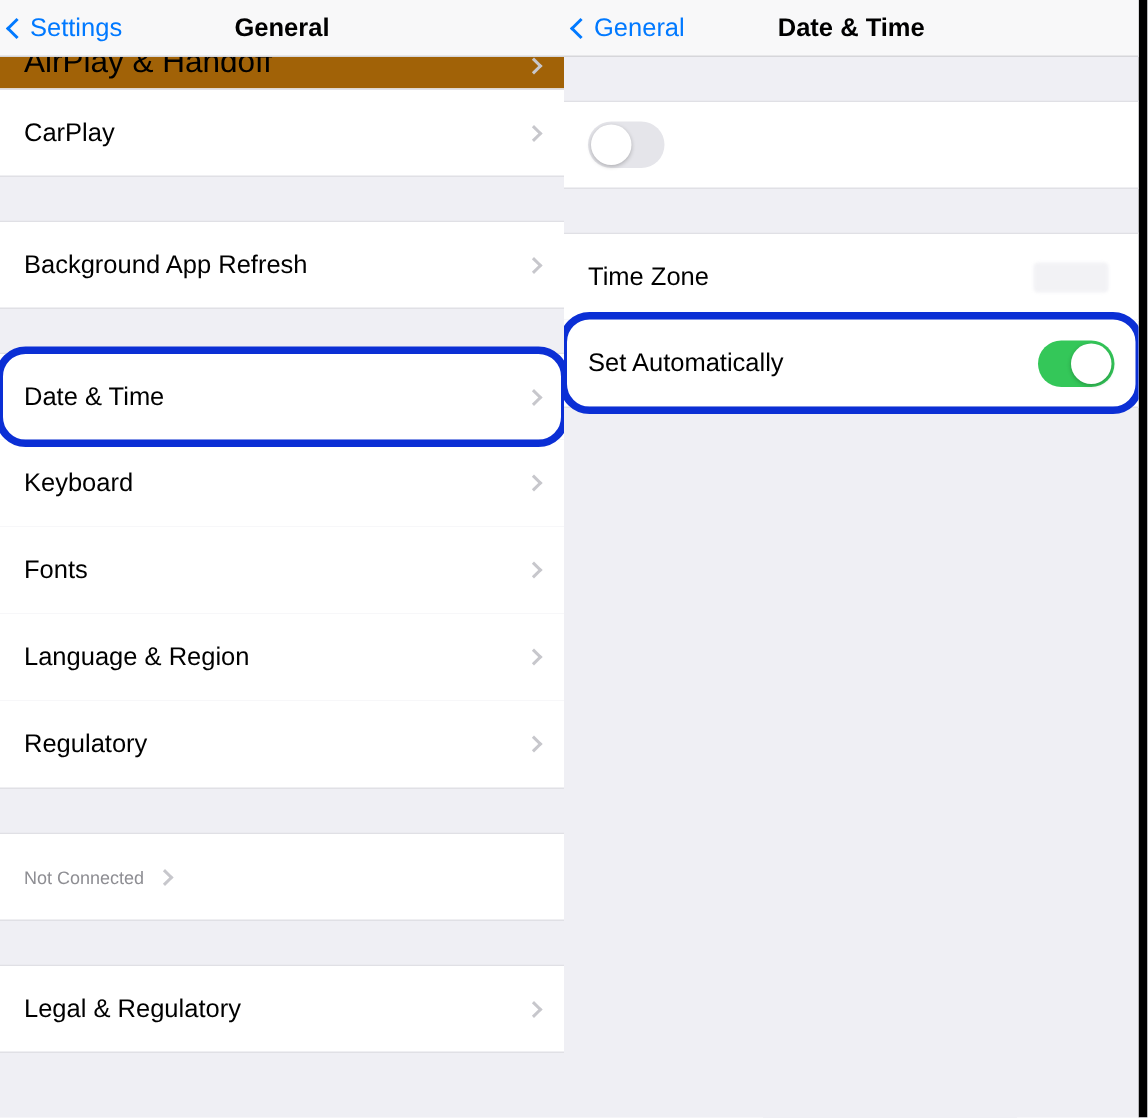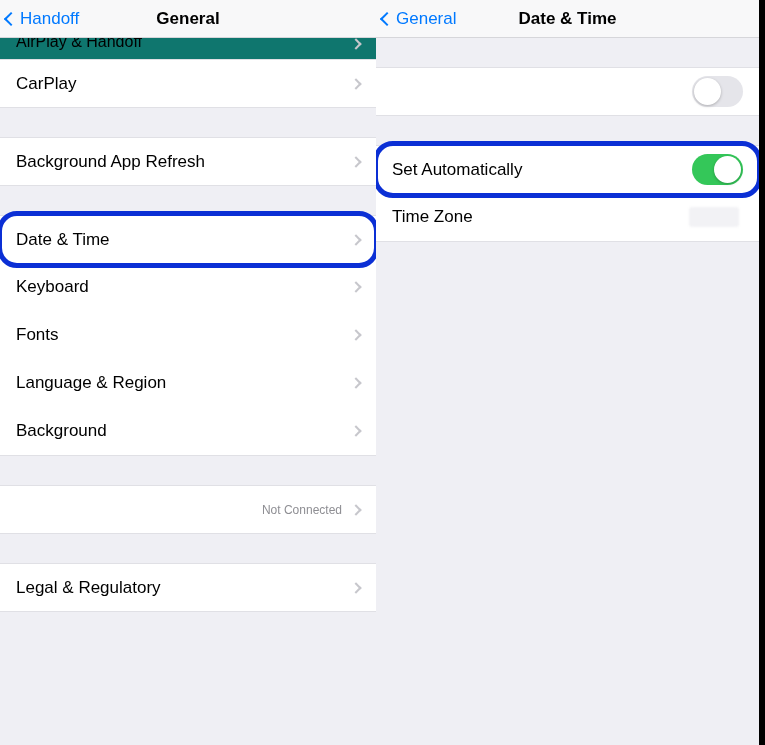--- a/index.html
+++ b/index.html
@@ -59,29 +59,28 @@
 
   .content { flex: 1; overflow: hidden; }
 
   .section-gap { height: 30px; }
 
   .row {
     background: #fff;
     border-top: 1px solid #e0e0e5;
     border-bottom: 1px solid #e0e0e5;
     margin-top: -1px;
-    height: 49px;
+    height: 59px;
     display: flex;
     align-items: center;
     padding: 0 16px;
     position: relative;
     cursor: pointer;
     font-size: 17px;
     color: #000;
-    justify-content: flex-end;
   }
   .row + .row { border-top: none; }
   .row .label { flex: 1; }
   .row .value {
     color: #8e8e93;
     margin-right: 10px;
     font-size: 12px;
   }
   .row .blur-value {
     width: 50px;
@@ -130,43 +129,43 @@
     background: #fff;
     border-radius: 50%;
     box-shadow: 0 1px 3px rgba(0,0,0,0.25);
   }
   .toggle.off { background: #e5e5ea; }
   .toggle.off .knob { left: 2px; }
   .toggle.on  { background: #34c759; }
   .toggle.on  .knob { right: 2px; }
 
   .partial-row-top {
-    background: #0f766e;
+    background: #a16207;
     border-bottom: 1px solid #e0e0e5;
     height: 22px;
     padding: 0 16px;
     display: flex;
     align-items: flex-start;
     position: relative;
     cursor: pointer;
-    font-size: 16px;
+    font-size: 21px;
     color: #000;
     justify-content: space-between;
   }
   .partial-row-top .label { flex: 1; line-height: 8px; }
   .partial-row-top .chevron { margin-top: 2px; }
 </style>
 </head>
 <body>
 
 <div class="panel left">
   <div class="navbar">
     <div class="back-btn">
       <span class="back-chevron"></span>
-      <span>Handoff</span>
+      <span>Settings</span>
     </div>
     <div class="nav-title">General</div>
   </div>
 
   <div class="content">
 
     <div class="partial-row-top">
       <span class="label">AirPlay &amp; Handoff</span>
       <span class="chevron"></span>
     </div>
@@ -195,21 +194,21 @@
     </div>
     <div class="row">
       <span class="label">Fonts</span>
       <span class="chevron"></span>
     </div>
     <div class="row">
       <span class="label">Language &amp; Region</span>
       <span class="chevron"></span>
     </div>
     <div class="row">
-      <span class="label">Background</span>
+      <span class="label">Regulatory</span>
       <span class="chevron"></span>
     </div>
 
     <div class="section-gap"></div>
 
     <div class="row">
       <span class="value">Not Connected</span>
       <span class="chevron"></span>
     </div>
 
@@ -238,27 +237,27 @@
 
     <div class="row">
       <span class="toggle off">
         <span class="knob"></span>
       </span>
     </div>
 
     <div class="section-gap"></div>
 
     <div class="row">
+      <span class="label">Time Zone</span>
+      <span class="blur-value"></span>
+    </div>
+    <div class="row">
       <div class="highlight"></div>
       <span class="label">Set Automatically</span>
       <span class="toggle on">
         <span class="knob"></span>
       </span>
     </div>
-    <div class="row">
-      <span class="label">Time Zone</span>
-      <span class="blur-value"></span>
-    </div>
 
   </div>
 </div>
 
 <div class="vdivider"></div>
 
 </body></html>

